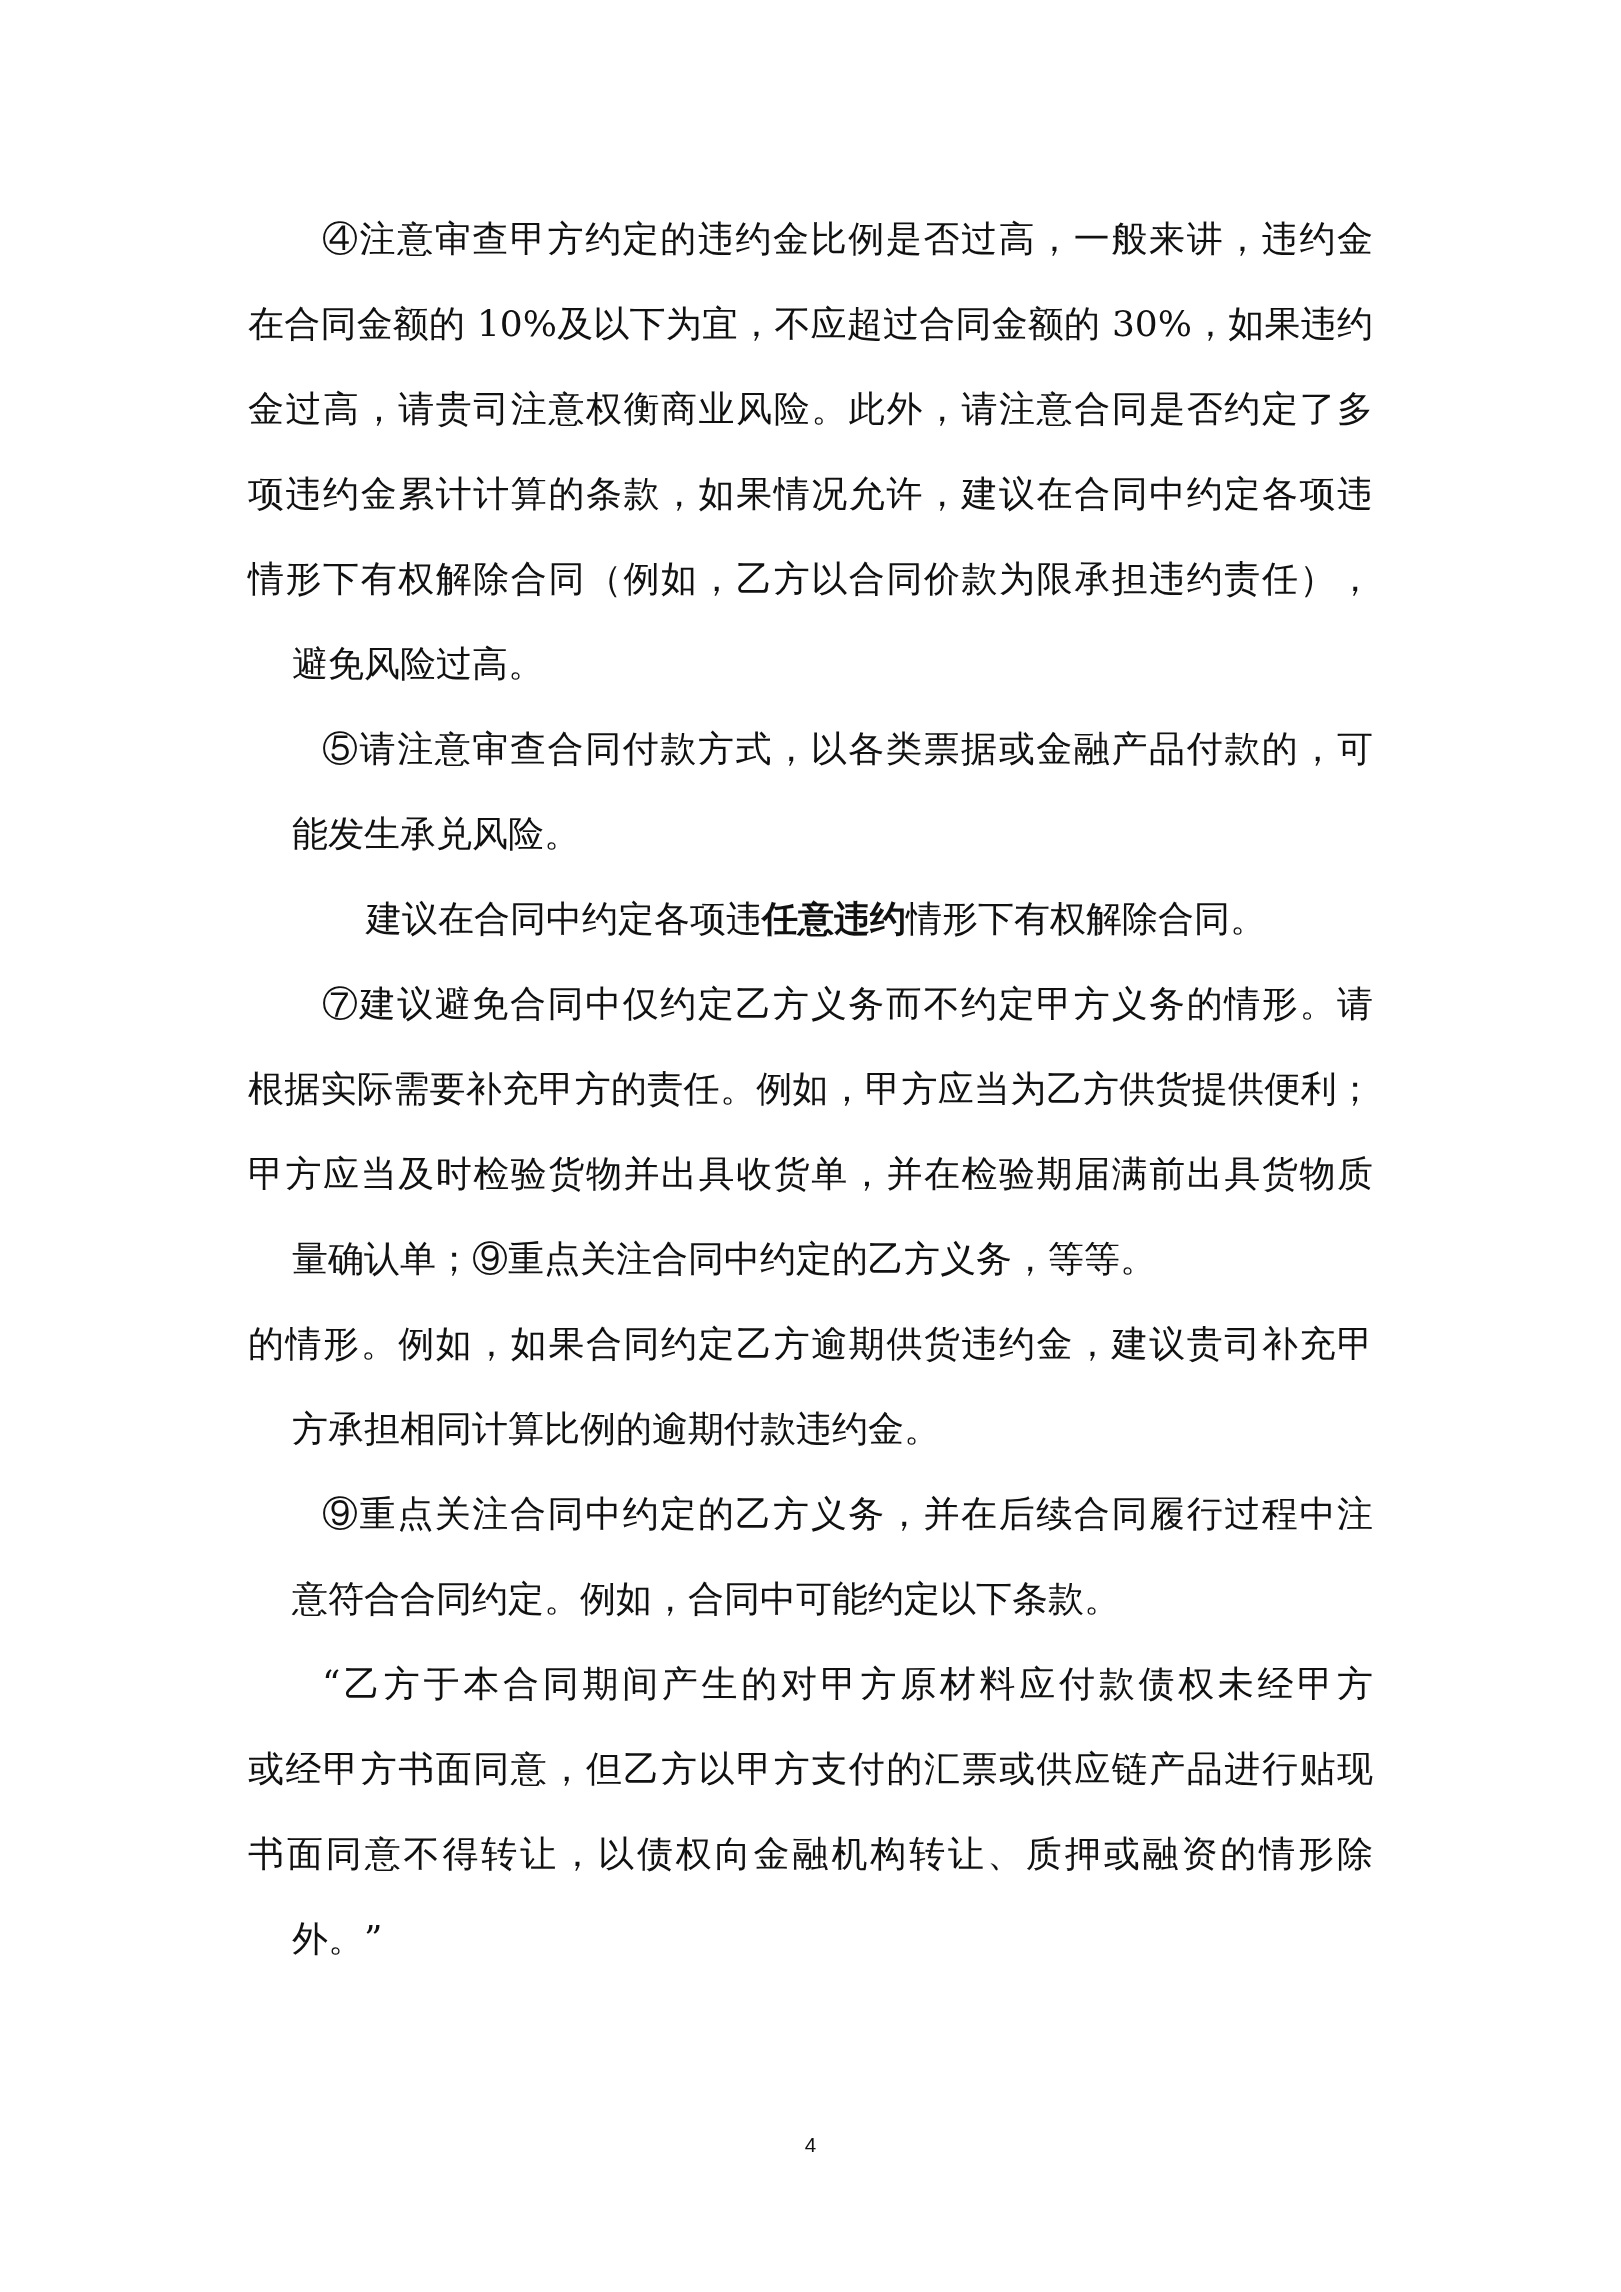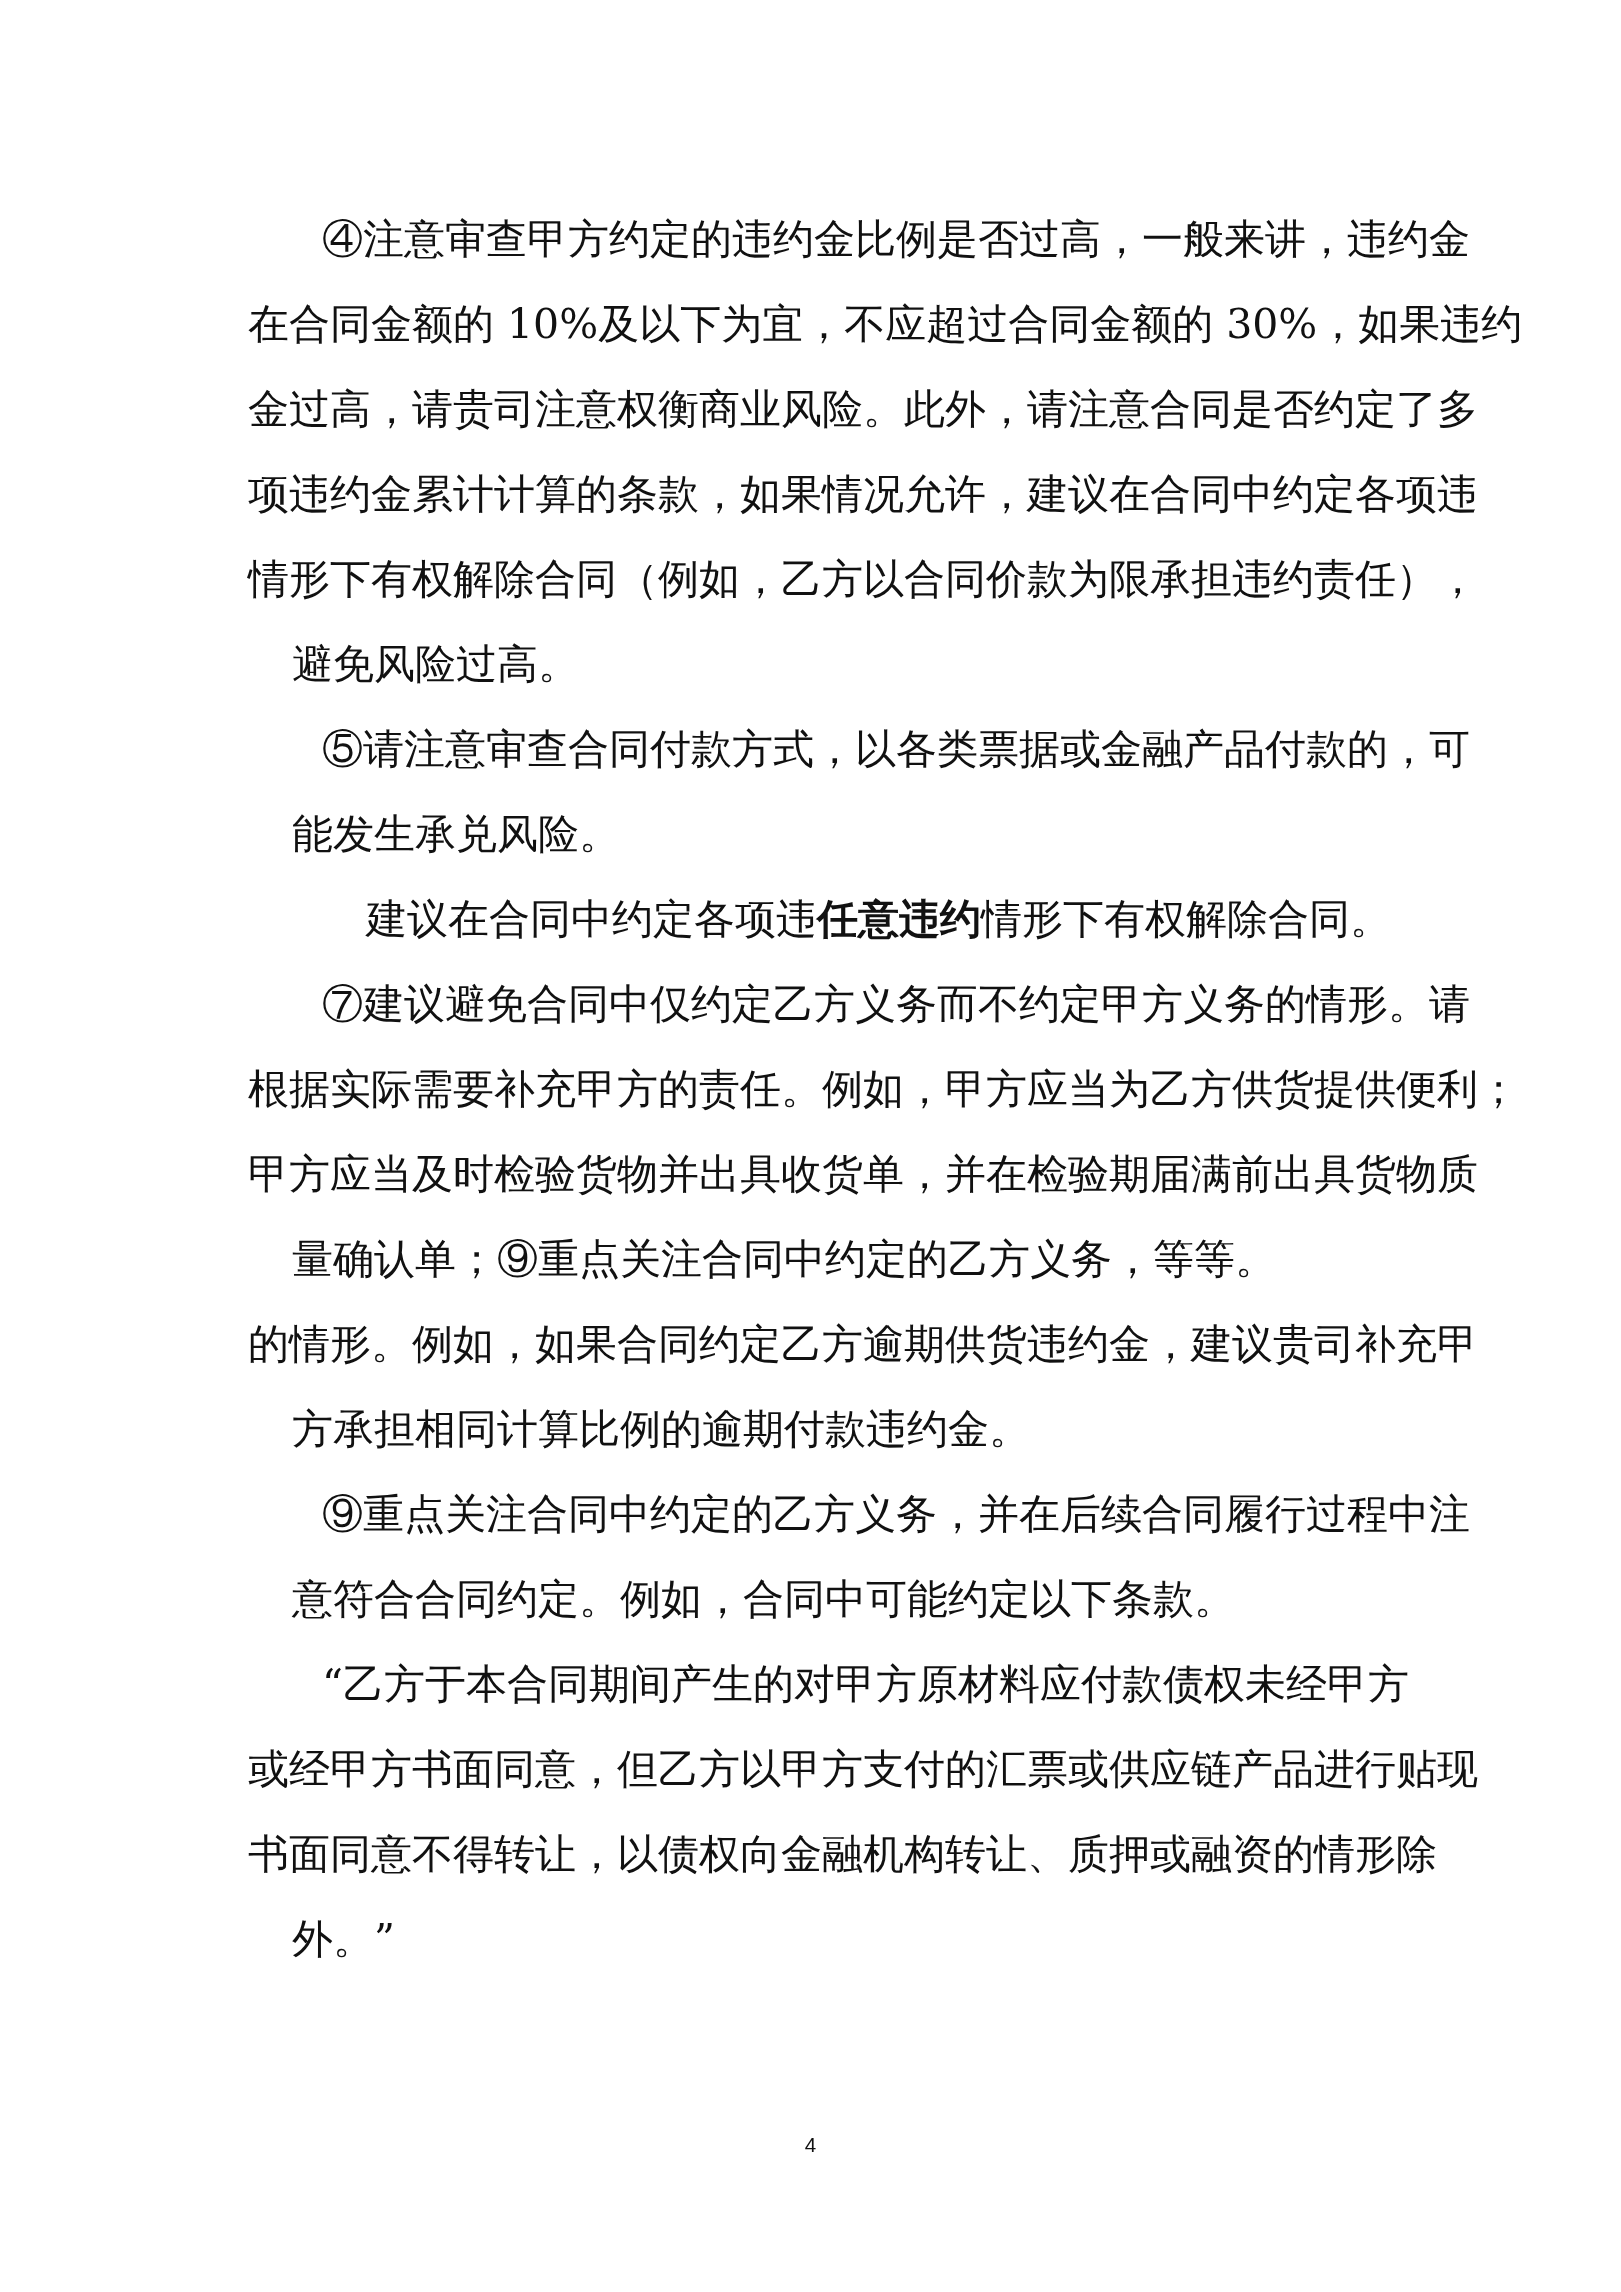--- a/index.html
+++ b/index.html
@@ -25,35 +25,36 @@
   .body-text {
     position: absolute;
     left: 248px;
     top: 202px;
     width: 1125px;
   }
   .line {
     display: block;
     height: 85px;
     line-height: 74px;
-    font-size: 41px;
+    font-size: 36px;
     white-space: nowrap;
     text-align: justify;
     text-align-last: justify;
     letter-spacing: 0;
   }
   .line.last {
     text-align-last: left;
     margin-left: 44px;
   }
   .line.indent {
     padding-left: 74px;
   }
   .bold {
     font-weight: bold;
+    font-family: Liberation Serif, serif;
   }
   .page-number {
     position: absolute;
     left: 0;
     width: 1621px;
     top: 2133px;
     text-align: center;
     font-family: "Liberation Sans", "DejaVu Sans", sans-serif;
     font-size: 20.6px;
     color: #111111;

